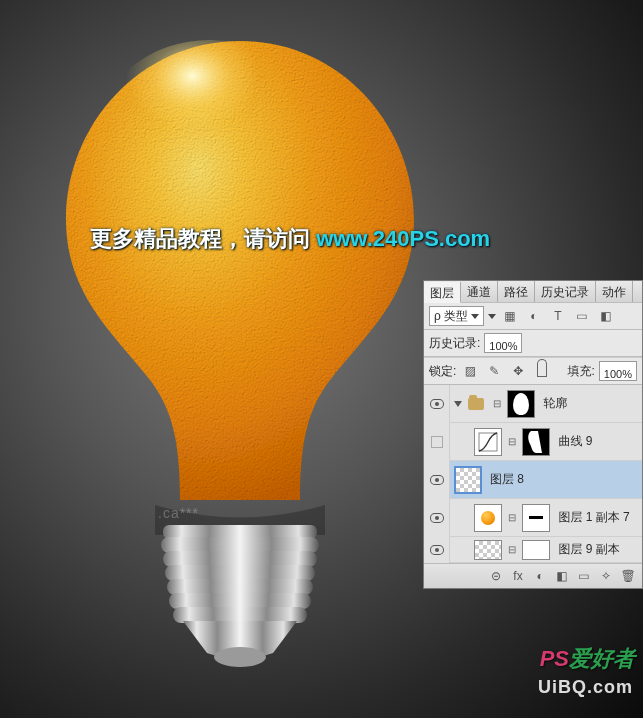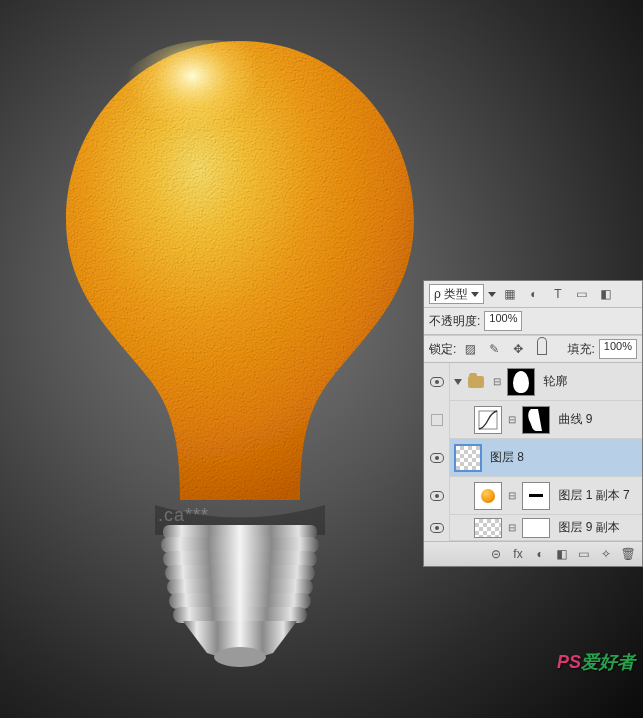--- a/index.html
+++ b/index.html
@@ -14,21 +14,21 @@
 .promo-a{color:#fff;text-shadow:0 0 3px #083046,1px 1px 2px #000}
 .promo-b{color:#28d3e6;text-shadow:0 0 3px #083046,1px 1px 2px #000}
 .panel{position:absolute;right:0;top:280px;width:220px;background:#e8e8e8;border:1px solid #7a7a7a;font-size:12px;color:#2b2b2b}
 .panel .section{border-bottom:1px solid #bdbdbd}
 .tabs{display:flex;background:linear-gradient(#e9e9e9,#d4d4d4);height:22px;align-items:stretch}
 .tab{padding:3px 6px;border-right:1px solid #aaa;cursor:default;font-size:12px}
 .tab.active{background:#f3f3f3;border-bottom:1px solid #f3f3f3;position:relative;top:1px}
 .row{display:flex;align-items:center;gap:4px;padding:3px 5px;background:#e8e8e8}
 .sel{display:flex;align-items:center;gap:3px;background:#fff;border:1px solid #999;padding:1px 4px;height:20px}
 .chev{width:0;height:0;border-left:4px solid transparent;border-right:4px solid transparent;border-top:5px solid #444}
-.numbox{display:flex;align-items:flex-start;border:1px solid #999;background:#fff;height:20px}
+.numbox{display:flex;align-items:flex-end;border:1px solid #999;background:#fff;height:20px}
 .numbox span{padding:0 4px;font-size:11px}
 .ibtn{width:20px;height:20px;display:flex;align-items:center;justify-content:center;color:#555;border:1px solid transparent}
 .lock-row{border-top:1px solid #ccc;border-bottom:1px solid #bbb}
 .layers{background:#e2e2e2;max-height:230px;overflow:hidden}
 .lyr{display:flex;align-items:center;border-bottom:1px solid #cfcfcf;height:38px}
 .vis{width:26px;height:38px;display:flex;align-items:center;justify-content:center;border-right:1px solid #cfcfcf;background:#e2e2e2}
 .eye{width:14px;height:10px;border:1px solid #555;border-radius:60% 60% 60% 60%/90% 90% 90% 90%;position:relative}
 .eye::after{content:"";position:absolute;width:4px;height:4px;background:#555;border-radius:50%;left:4px;top:2px}
 .lc{flex:1;display:flex;align-items:center;gap:4px;padding-left:4px}
 .thumb{width:28px;height:28px;border:1px solid #888;background:#fff;position:relative;flex-shrink:0}
@@ -42,24 +42,24 @@
 .folder::before{content:"";position:absolute;width:8px;height:3px;background:#c9a85e;top:-3px;left:1px;border-radius:2px 2px 0 0}
 .link{font-size:10px;color:#666;padding:0 2px}
 .sel-layer{background:#b8cfe8}
 .hl{border:2px solid #5a8fd4 !important}
 .adjthumb{width:28px;height:28px;border:1px solid #888;background:#fff;display:flex;align-items:center;justify-content:center;flex-shrink:0}
 .curve-ic{width:20px;height:20px}
 .orange-dot{width:14px;height:14px;background:radial-gradient(circle at 35% 30%,#ffcc55,#f59a0e 60%,#c26500);border-radius:50%;margin:auto}
 .minus-th{background:#fff;display:flex;align-items:center;justify-content:center}
 .bbar{display:flex;align-items:center;justify-content:flex-end;gap:2px;padding:3px 4px;background:linear-gradient(#e4e4e4,#d4d4d4);border-top:1px solid #bbb}
 .bic{width:20px;height:18px;display:flex;align-items:center;justify-content:center;color:#555}
-.wm1{position:absolute;right:8px;bottom:44px;font-style:italic;font-weight:700;color:#2aa04e;text-shadow:1px 1px 2px rgba(0,0,0,.7);font-size:18px}
+.wm1{position:absolute;right:8px;bottom:44px;font-style:italic;font-weight:700;color:#2aa04e;text-shadow:1px 1px 2px rgba(0,0,0,.7);font-size:22px}
 .wm1 b{color:#d63a6e}
 .wm2{position:absolute;right:10px;bottom:20px;color:#fff;font-weight:700;font-size:18px;opacity:.85;letter-spacing:1px}
-.wmco{position:absolute;left:158px;top:505px;color:rgba(255,255,255,.25);font-size:18px;letter-spacing:1px}
+.wmco{position:absolute;left:158px;top:505px;color:rgba(255,255,255,.25);font-size:14px;letter-spacing:1px}
 .lock-ic{width:10px;height:12px;border:1px solid #666;border-top:none;position:relative;display:inline-block;margin:0 2px}
 .lock-ic::before{content:"";position:absolute;width:8px;height:6px;border:1px solid #666;border-bottom:none;border-radius:5px 5px 0 0;left:-1px;top:-6px}
 </style>
 </head>
 <body>
 
 <div class="canvas">
 
   <div class="bulb">
     <div class="glass">
@@ -116,41 +116,51 @@
         <rect x="10" y="40" width="150" height="16" rx="8" fill="url(#met)"></rect>
         <rect x="12" y="54" width="146" height="16" rx="8" fill="url(#met)"></rect>
         <rect x="14" y="68" width="142" height="16" rx="8" fill="url(#met)"></rect>
         <rect x="18" y="82" width="134" height="16" rx="8" fill="url(#met)"></rect>
         <path d="M28 96 L142 96 L118 128 Q85 140 52 128 Z" fill="url(#met)"></path>
         <ellipse cx="85" cy="132" rx="26" ry="10" fill="#9a9a9a"></ellipse>
       </svg>
     </div>
   </div>
 
+  <div class="promo">
+    <span class="promo-a">更多精品教程，请访问 </span><span class="promo-b">www.240PS.com</span>
+  </div>
 
   <span class="wmco">.ca***</span>
 
   <div class="panel">
+    <div class="tabs section">
+      <div class="tab active">图层</div>
+      <div class="tab">通道</div>
+      <div class="tab">路径</div>
+      <div class="tab">历史记录</div>
+      <div class="tab">动作</div>
+    </div>
 
     <div class="row section">
       <div class="sel">
         <span>ρ</span>
         <span>类型</span>
         <span class="chev"></span>
       </div>
       <span class="chev"></span>
       <div class="ibtn">▦</div>
       <div class="ibtn">◐</div>
       <div class="ibtn">T</div>
       <div class="ibtn">▭</div>
       <div class="ibtn">◧</div>
     </div>
 
     <div class="row section">
-      <span>不透明度:</span>
+      <span>历史记录:</span>
       <div class="numbox">
         <span>100%</span>
       </div>
     </div>
 
     <div class="row lock-row">
       <span>锁定:</span>
       <div class="ibtn">▨</div>
       <div class="ibtn">✎</div>
       <div class="ibtn">✥</div>
@@ -247,13 +257,14 @@
       <div class="bic">◧</div>
       <div class="bic">▭</div>
       <div class="bic">✧</div>
       <div class="bic">🗑</div>
     </div>
   </div>
 
   <div class="wm1">
     <b>PS</b><span>爱好者</span>
   </div>
+  <div class="wm2">UiBQ.com</div>
 </div>
 
 </body></html>

